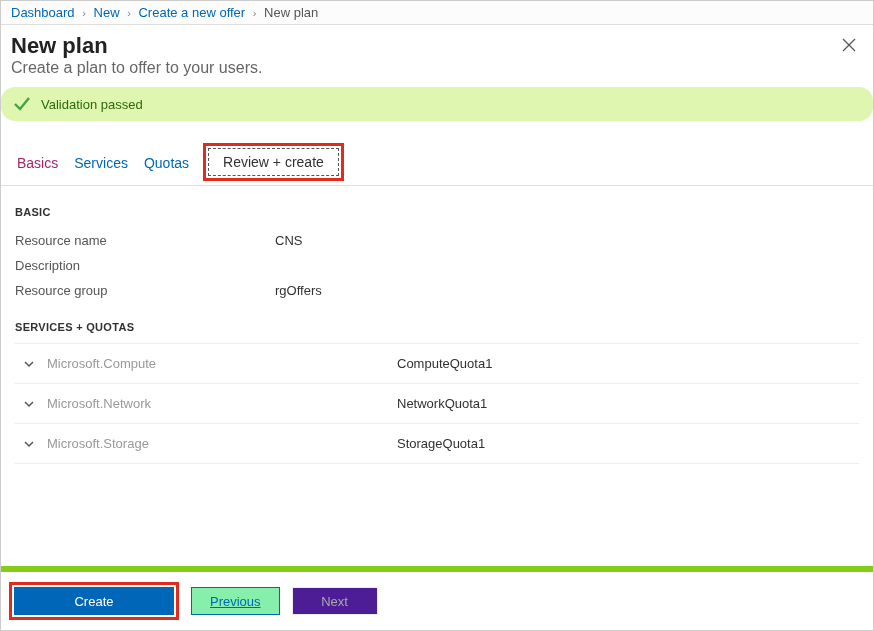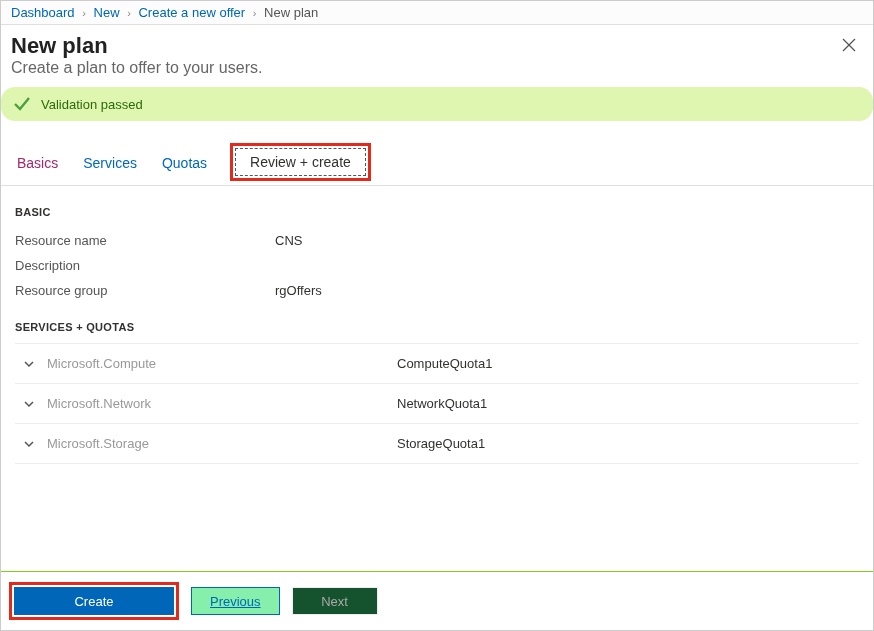--- a/index.html
+++ b/index.html
@@ -73,21 +73,21 @@
   }
   .validation svg { margin-right: 10px; }
 
   
   .tabs {
     display: flex;
     align-items: center;
     padding: 0 14px;
     margin-top: 22px;
     border-bottom: 1px solid #e1dfdd;
-    gap: 21px;
+    gap: 12px;
   }
   .tab {
     padding: 8px 2px 10px 2px;
     font-size: 14px;
     cursor: pointer;
   }
   .tab.link { color: #0067b8; }
   .tab.basics { color: #a4266c; }
   .tab.active-hl {
     border: 3px solid #e22b1c;
@@ -145,21 +145,21 @@
     font-size: 13px;
   }
   .sq-quota { color: #323130; font-size: 13px; }
 
   
   .footer {
     position: absolute;
     bottom: 0;
     left: 0;
     right: 0;
-    border-top: 1px solid #84cc16;
+    border-top: 6px solid #84cc16;
     padding: 10px 8px;
     display: flex;
     gap: 12px;
     align-items: center;
     background: #fff;
   }
   .btn {
     height: 28px;
     min-width: 86px;
     padding: 0 18px;
@@ -182,21 +182,21 @@
     min-width: 160px;
     font-weight: 400;
   }
   .btn-secondary {
     background: #86efac;
     color: #0067b8;
     border: 1px solid #0067b8;
     text-decoration: underline;
   }
   .btn-disabled {
-    background: #14532d;
+    background: #4c1d95;
     color: #a9a9a9;
     border: 1px solid #ededed;
     cursor: default;
   }
 </style>
 </head>
 <body>
 
 <div class="breadcrumb">
   <a>Dashboard</a>

